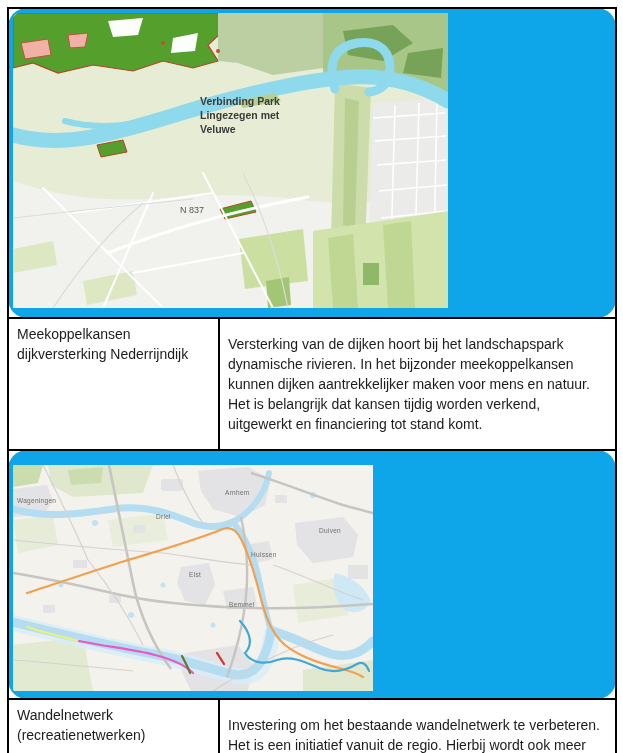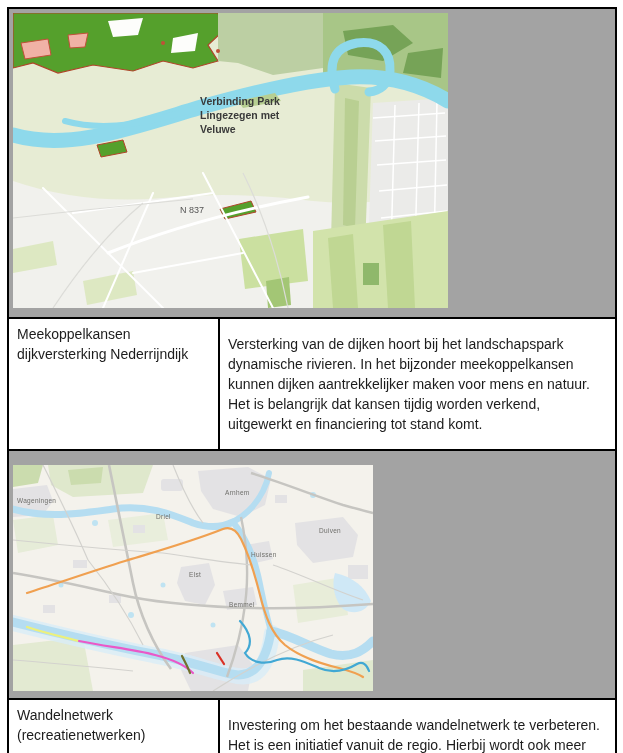--- a/index.html
+++ b/index.html
@@ -5,21 +5,21 @@
   html,body{margin:0;padding:0;background:#ffffff;}
   body{width:623px;height:753px;position:relative;font-family:"Liberation Sans",sans-serif;-webkit-font-smoothing:antialiased;}
   .doc-table{
     position:absolute;left:7px;top:7px;
     border-collapse:collapse;table-layout:fixed;width:608px;
   }
   .doc-table td{
     border:2px solid #000;vertical-align:top;overflow:hidden;
     font-size:14px;line-height:1.43;color:#1c1c1c;
   }
-  td.map-cell{padding:4px;background:#a3a3a3;}
+  td.map-cell{padding:4px;background:#0ea5e9;border-radius:19px;}
   td.map-cell-2{padding:14px 4px 2px 4px;}
   td.title-cell{padding:5px 8px;height:100px;}
   td.desc-cell{padding:15px 8px;}
   tr.row2 td{height:100px;margin-top:32px;}
   tr.row4 td{height:84px;}
   svg text{font-family:"Liberation Sans",sans-serif;}
   .map1-park-label{font-size:10.5px;font-weight:600;fill:#3a3a3a;}
   .map1-road-label{font-size:9px;fill:#555;}
   #map2-place-labels text{font-size:6.5px;fill:#6e6e6a;letter-spacing:.3px;}
 </style>

